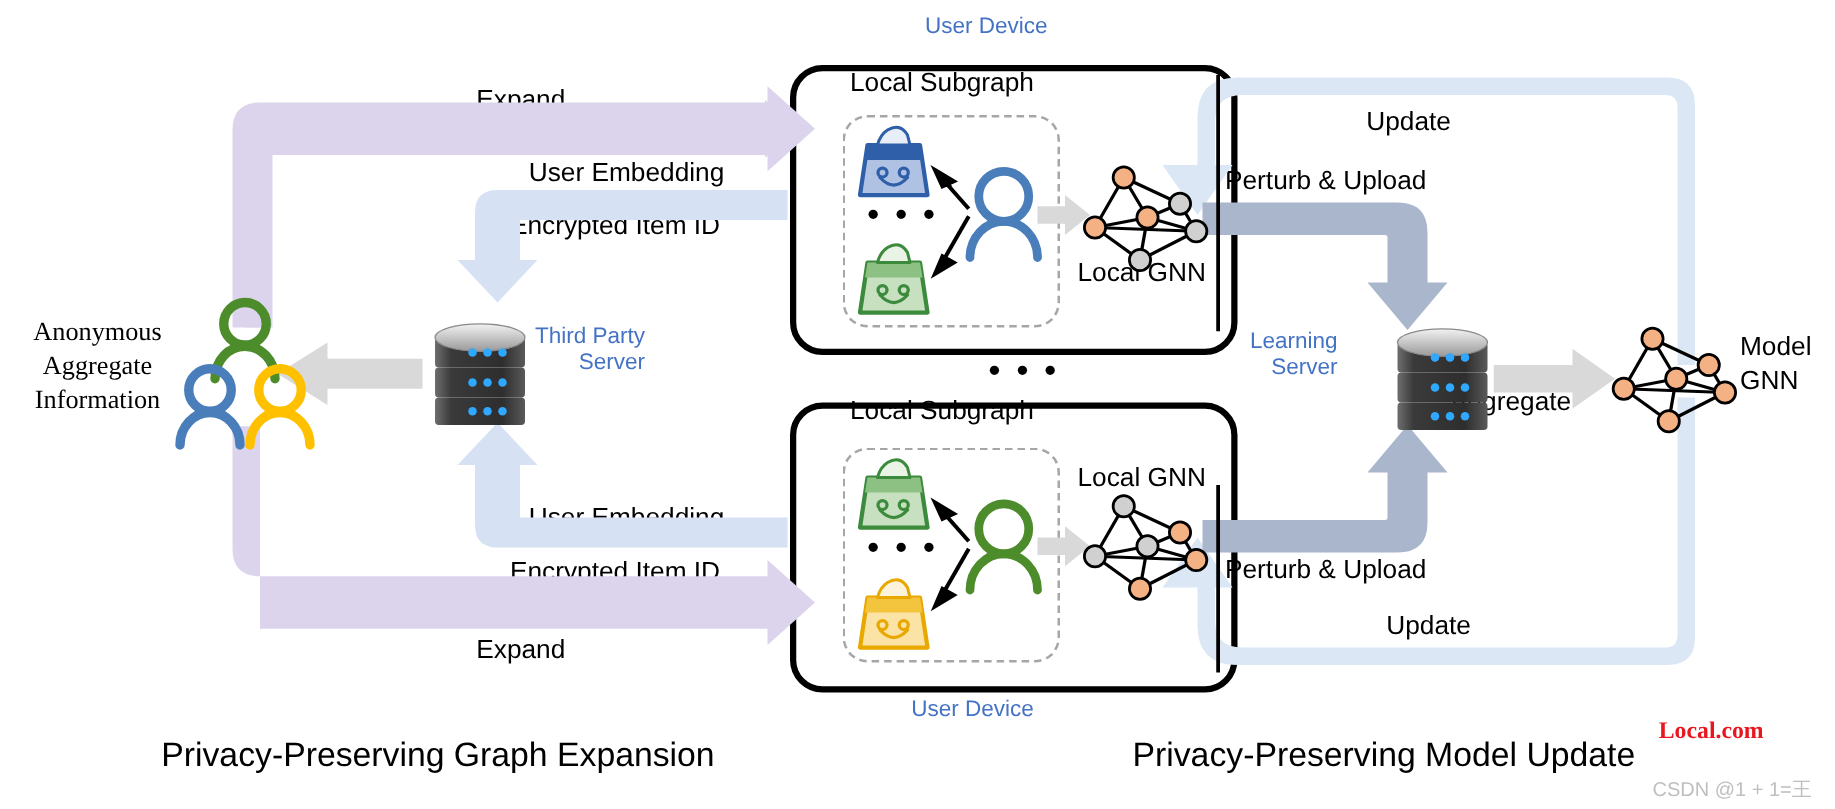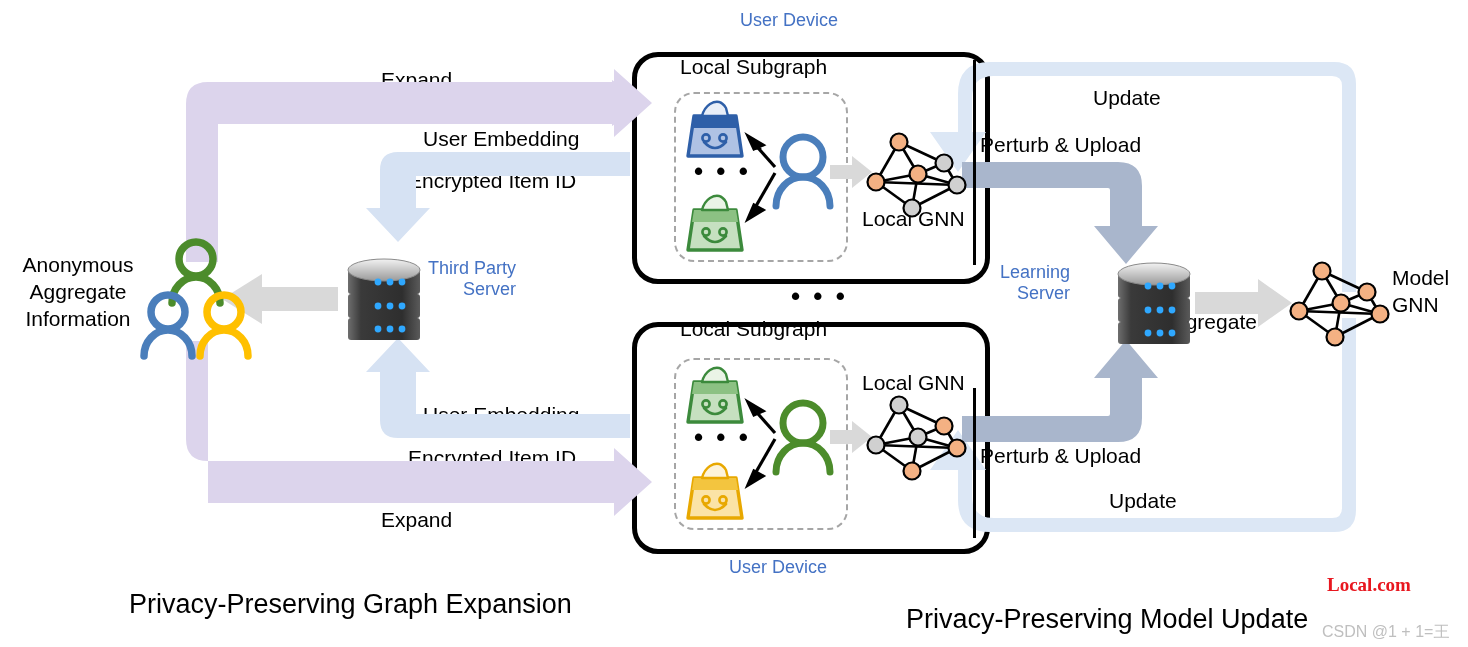--- a/index.html
+++ b/index.html
@@ -290,21 +290,21 @@
         <circle cx="1322" cy="271" r="8.5" fill="#F4B183"></circle>
         <circle cx="1299" cy="311" r="8.5" fill="#F4B183"></circle>
         <circle cx="1341" cy="303" r="8.5" fill="#F4B183"></circle>
         <circle cx="1367" cy="292" r="8.5" fill="#F4B183"></circle>
         <circle cx="1380" cy="314" r="8.5" fill="#F4B183"></circle>
         <circle cx="1335" cy="337" r="8.5" fill="#F4B183"></circle>
       </g>
     </g>
   </svg>
 
-  <div class="lbl" style="left:8px;top:252px;width:140px;text-align:center;white-space:normal;line-height:1.28;">
+  <div class="lbl" style="left:8px;top:252px;width:140px;text-align:center;white-space:normal;line-height:1.28;font-family:Liberation Serif, serif;">
     <span>Anonymous</span><br>
     <span>Aggregate</span><br>
     <span>Information</span>
   </div>
 
   <div class="lbl-blue" style="left:428px;top:258px;">
     <span>Third Party</span><br>
     <span>Server</span>
   </div>
 
@@ -342,18 +342,18 @@
   <div class="lbl" style="left:1093px;top:86px;">Update</div>
   <div class="lbl" style="left:980px;top:133px;">Perturb &amp; Upload</div>
 
   <div class="lbl" style="left:980px;top:444px;">Perturb &amp; Upload</div>
   <div class="lbl" style="left:1109px;top:489px;">Update</div>
 
   <div style="position:absolute;left:973px;top:60px;width:3px;height:205px;background:#000;z-index:4;"></div>
   <div style="position:absolute;left:973px;top:388px;width:3px;height:150px;background:#000;z-index:4;"></div>
 
   <div class="caption" style="left:129px;top:589px;">Privacy-Preserving Graph Expansion</div>
-  <div class="caption" style="left:906px;top:589px;margin-top:15px;">Privacy-Preserving Model Update</div>
+  <div class="caption" style="left:906px;top:589px;">Privacy-Preserving Model Update</div>
 
   <div class="wm" style="left:1327px;top:574px;">Local.com</div>
   <div class="wm2" style="left:1322px;top:622px;">CSDN @1 + 1=王</div>
 
 </div>
 
 </body></html>

